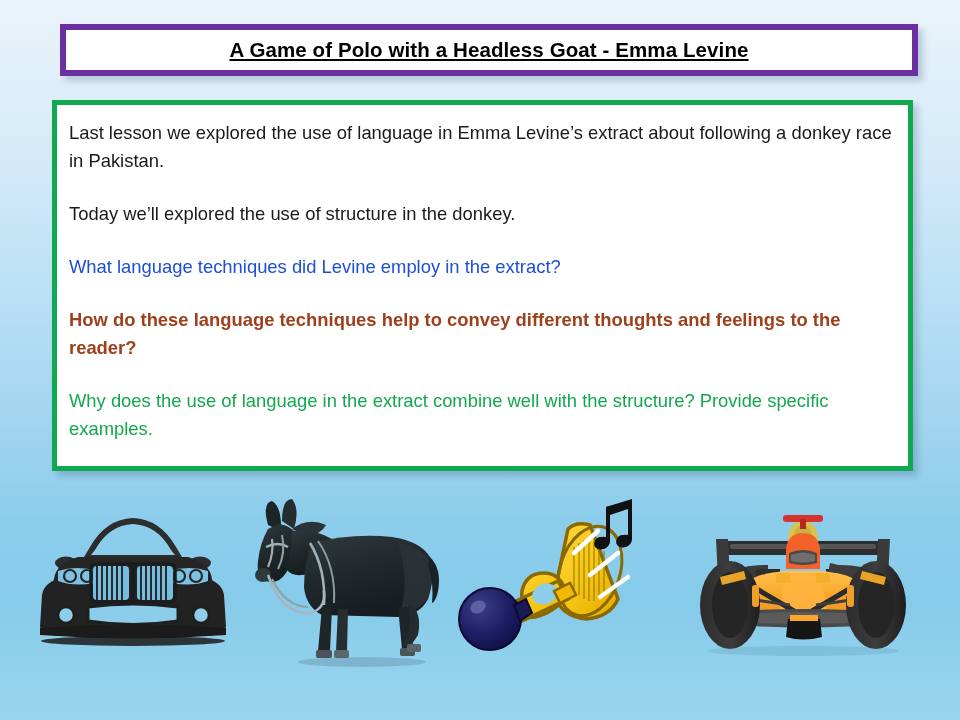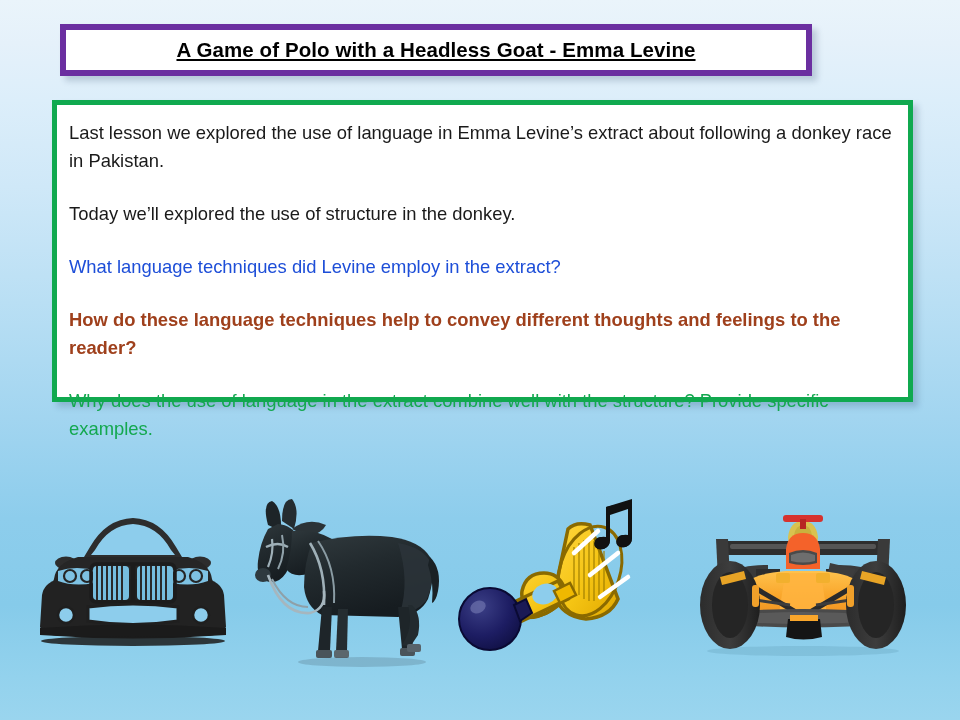--- a/index.html
+++ b/index.html
@@ -33,21 +33,21 @@
     inset: 0;
     width: 960px;
     height: 720px;
   }
 
   
   #title-box {
     position: absolute;
     left: 60px;
     top: 24px;
-    width: 752px;
+    width: 858px;
     height: 52px;
     background: #ffffff;
     border: 6px solid #6b2fa0;
     box-shadow: 5px 5px 6px rgba(40,70,100,0.22);
     display: flex;
     align-items: center;
     justify-content: center;
   }
 
   #title-text {
@@ -59,21 +59,21 @@
     letter-spacing: 0.1px;
     white-space: nowrap;
   }
 
   
   #content-box {
     position: absolute;
     left: 52px;
     top: 100px;
     width: 861px;
-    height: 302px;
+    height: 371px;
     background: #ffffff;
     border: 5px solid #10a94f;
     box-shadow: 5px 5px 6px rgba(40,70,100,0.22);
     padding: 14px 16px 0 10px;
   }
 
   .para {
     font-size: 18.4px;
     line-height: 28px;
     color: #1a1a1a;

